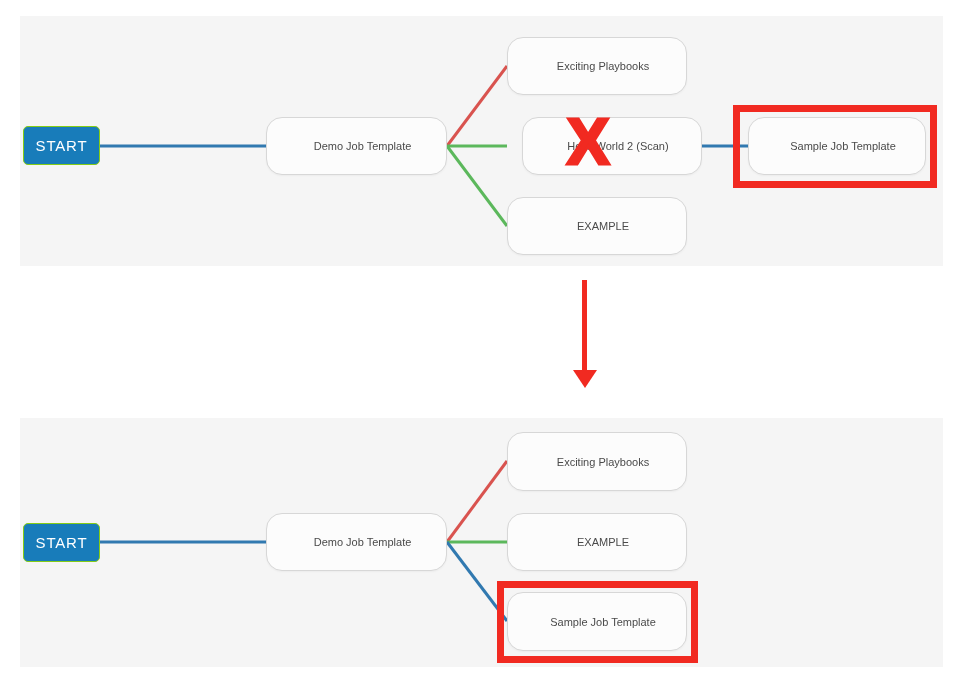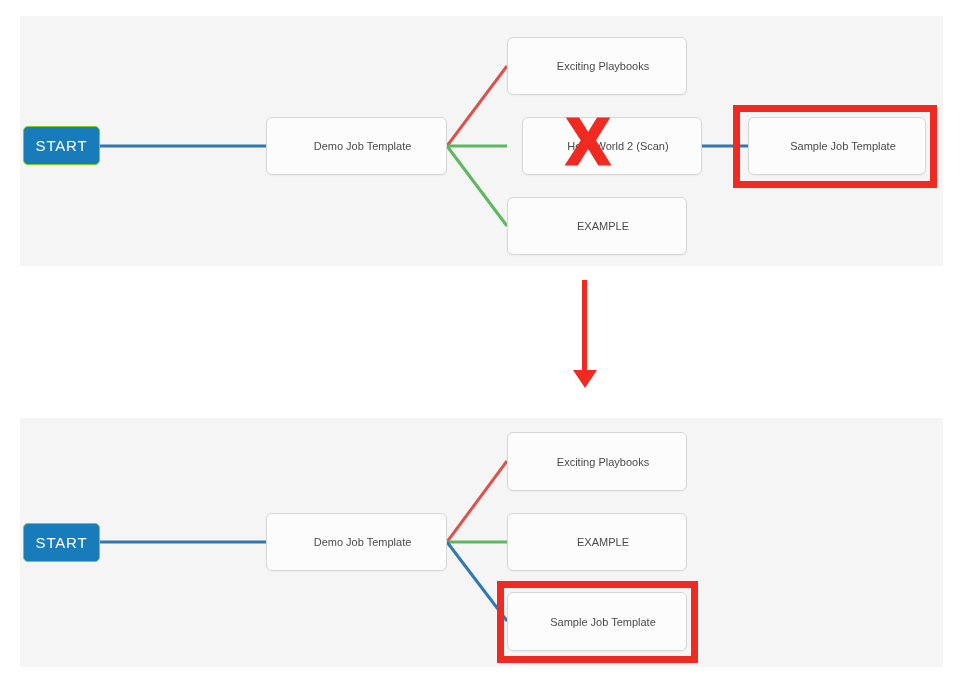--- a/index.html
+++ b/index.html
@@ -8,21 +8,21 @@
     font-family:"Liberation Sans", sans-serif;overflow:hidden;
   }
   .panel{
     position:absolute;left:20px;width:923px;background:#f5f5f5;
   }
   #panel-before{top:16px;height:250px;}
   #panel-after{top:418px;height:249px;}
   .links{position:absolute;left:0;top:0;}
   .node{
     position:absolute;box-sizing:border-box;
-    background:#fcfcfc;border:1px solid #d7d7d7;border-radius:6px;
+    background:#fcfcfc;border:1px solid #d7d7d7;border-radius:16px;
     display:flex;align-items:center;justify-content:center;
     font-size:11px;color:#4a4a4a;text-align:center;
     box-shadow:0 1px 2px rgba(0,0,0,0.04);
     cursor:pointer;
     padding-left:12px;
   }
   .start-btn{
     position:absolute;box-sizing:border-box;
     background:#187cba;border:1px solid #84cc16;border-radius:5px;
     color:#ffffff;display:flex;align-items:center;justify-content:center;

